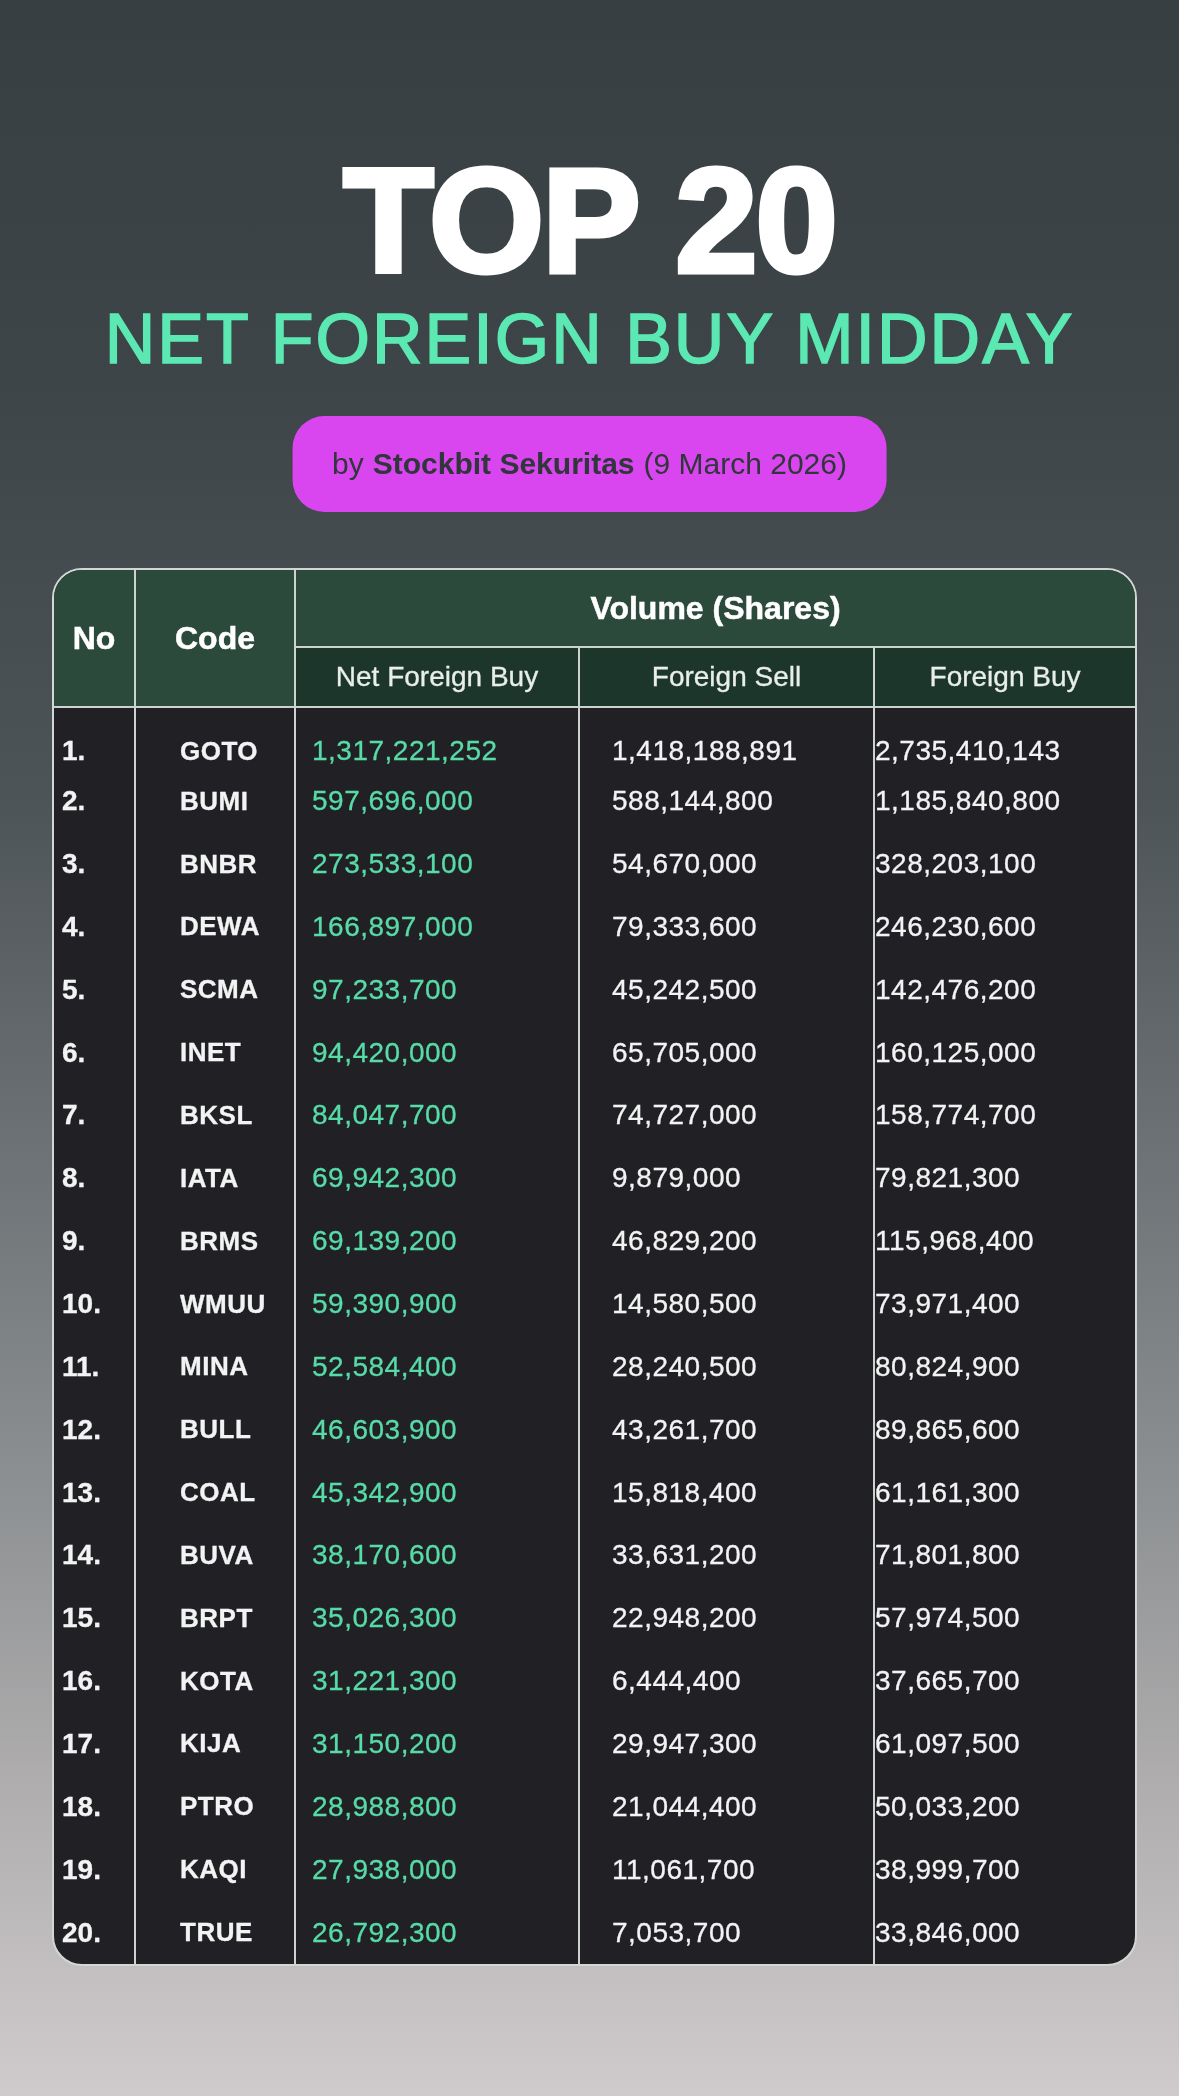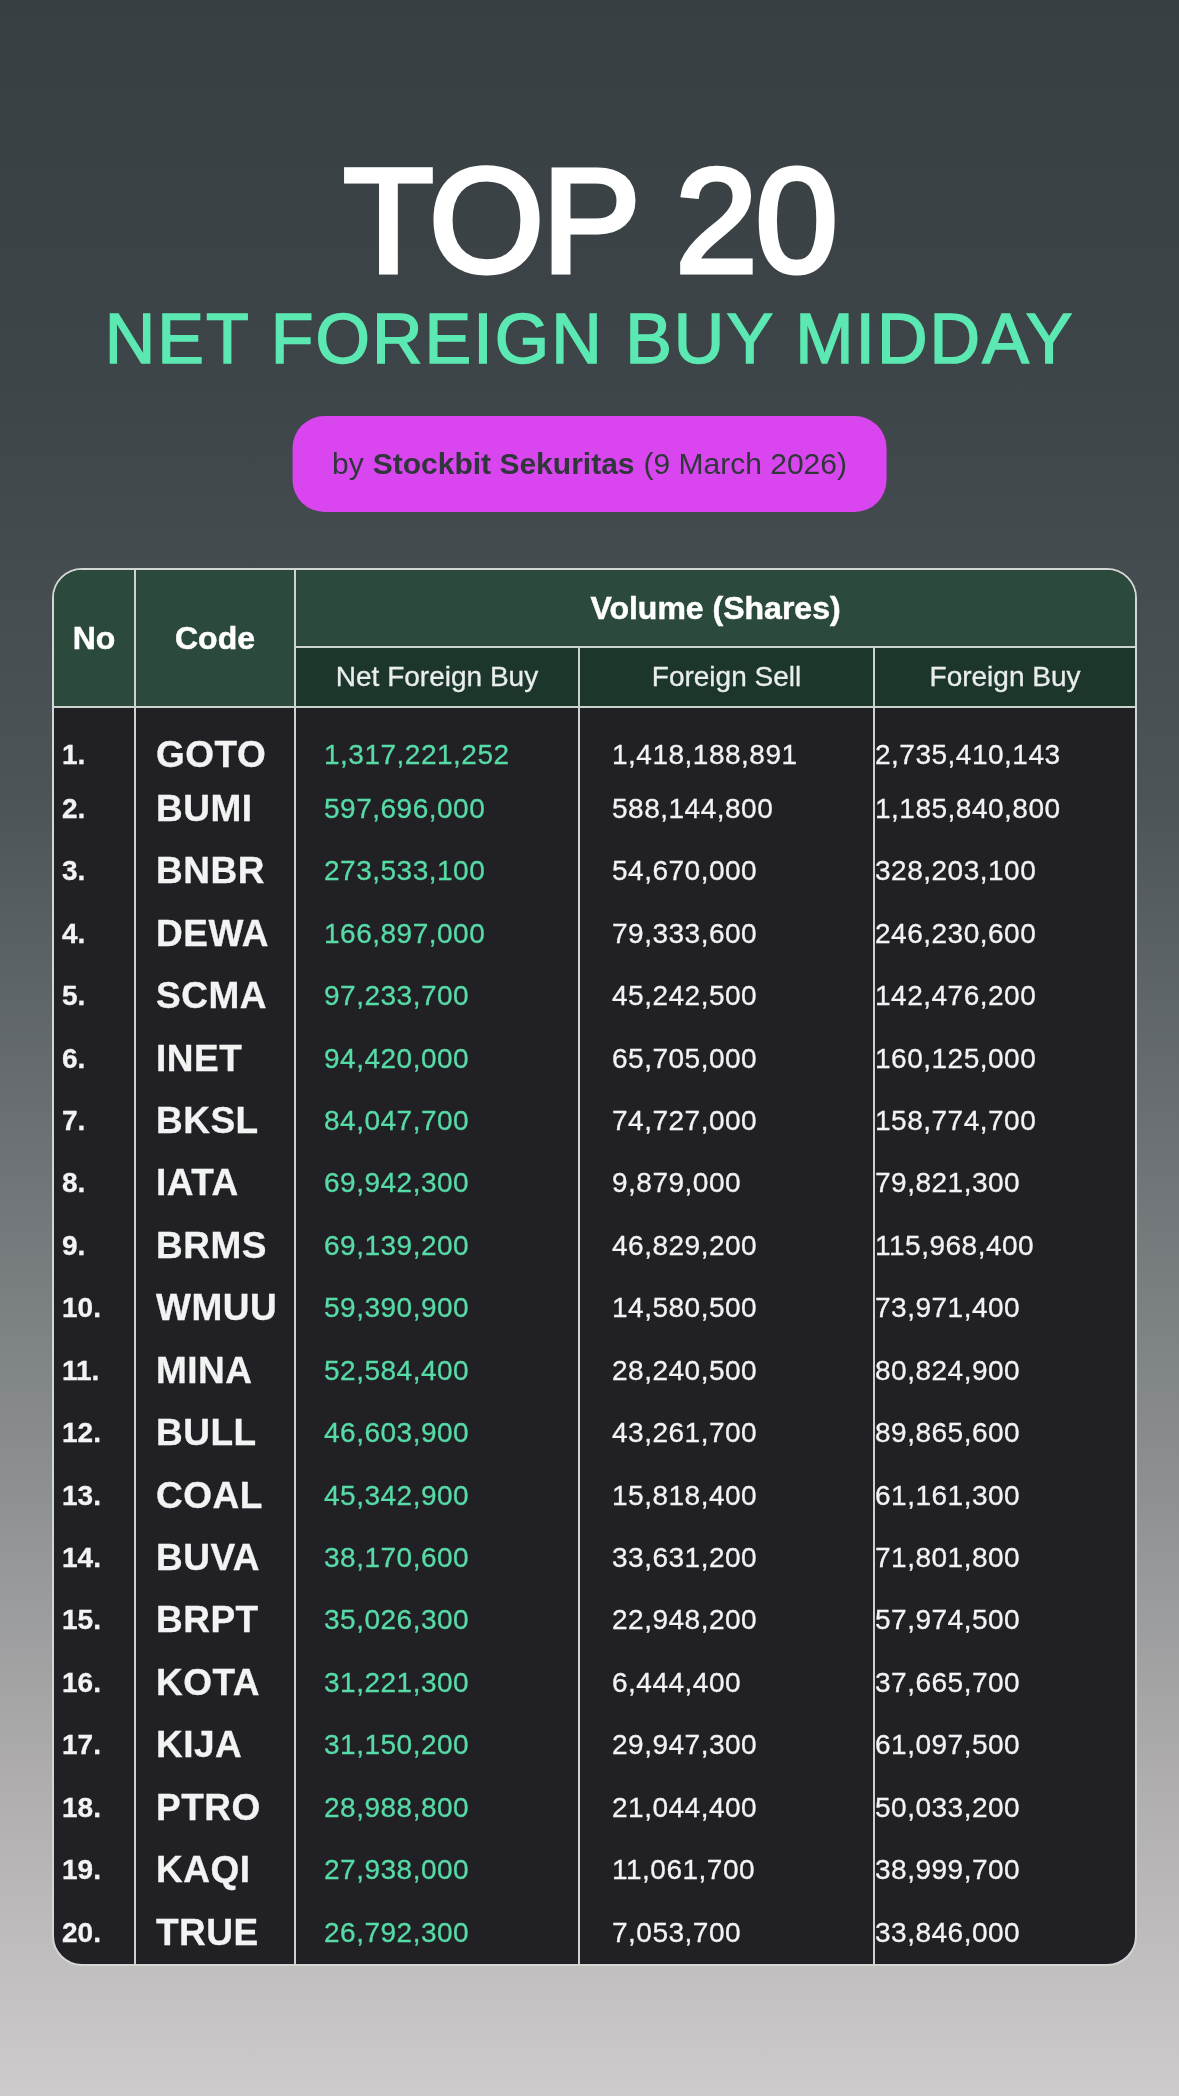--- a/index.html
+++ b/index.html
@@ -3,21 +3,21 @@
 <meta charset="utf-8">
 <style>
   html,body{margin:0;padding:0;}
   body{
     width:1179px;height:2096px;position:relative;overflow:hidden;
     font-family:"Liberation Sans",sans-serif;
     background:linear-gradient(180deg,#373f42 0%,#3d4548 18%,#4d5457 38%,#6e7477 56%,#8f9294 72%,#b4b1b2 87%,#cfcbcc 100%);
   }
   .title{
     position:absolute;top:147px;left:0;width:100%;
-    text-align:center;color:#ffffff;font-size:148px;font-weight:400;
+    text-align:center;color:#ffffff;font-size:148px;font-weight:700;
     line-height:1;letter-spacing:-2px;-webkit-text-stroke:5px #ffffff;
   }
   .subtitle{
     position:absolute;top:304px;left:0;width:100%;
     text-align:center;color:#5ce8b2;font-size:70px;font-weight:400;
     line-height:1;letter-spacing:2px;-webkit-text-stroke:1.5px currentColor;
   }
   .badge{
     position:absolute;top:416px;left:50%;transform:translateX(-50%);
     height:64px;border-radius:32px;background:#d946ef;
@@ -46,22 +46,22 @@
     font-weight:400;font-size:28px;color:#e9eeec;-webkit-text-stroke:0.3px currentColor;
   }
   .bl{border-left:2px solid #ccd2ce;}
   tbody tr{height:60px;}
   tbody tr:first-child td{padding-top:25px;}
   tbody td{
     color:#f2f4f3;font-size:28px;vertical-align:middle;text-align:left;
     letter-spacing:0.5px;-webkit-text-stroke:0.3px currentColor;white-space:nowrap;
   }
   td.c-no{font-weight:700;padding-left:8px;letter-spacing:0;}
-  td.c-code{font-weight:700;padding-left:20px;font-size:37px;letter-spacing:0.5px;margin-left:18px;}
-  td.c-nfb{color:#57dba7;padding-left:28px;}
+  td.c-code{font-weight:700;padding-left:44px;font-size:26px;letter-spacing:0.5px;margin-left:18px;}
+  td.c-nfb{color:#57dba7;padding-left:16px;}
   td.c-fs{padding-left:32px;}
   td.c-fb{}
 </style>
 </head>
 <body>
 
 <div class="title">TOP 20</div>
 <div class="subtitle">NET FOREIGN BUY MIDDAY</div>
 
 <div class="badge">

